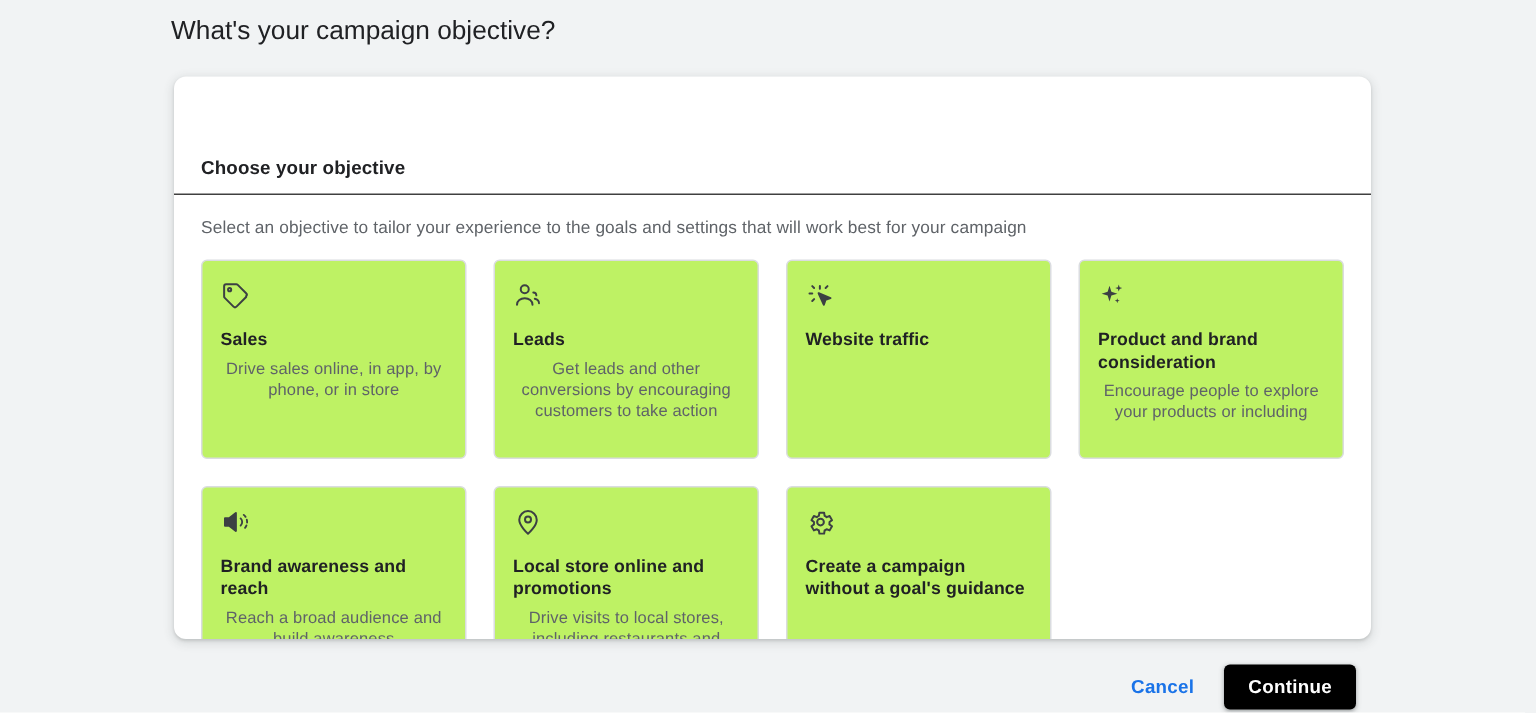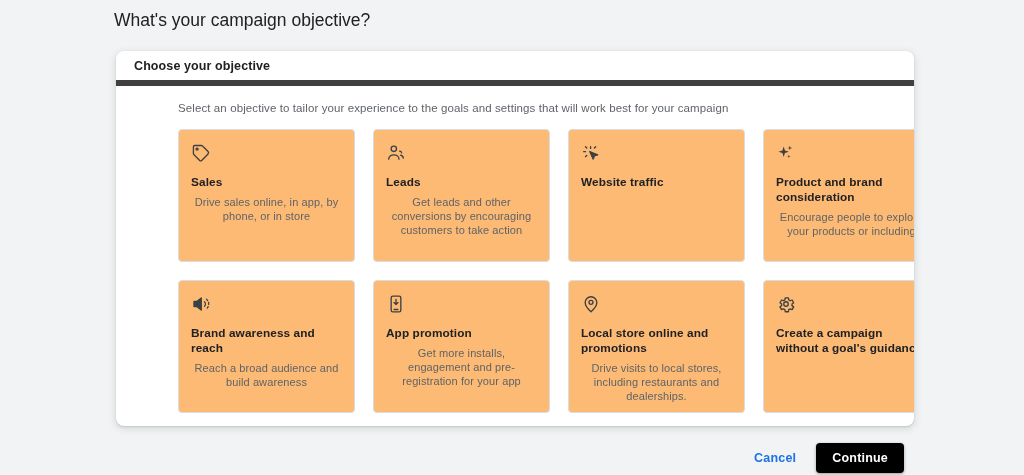--- a/index.html
+++ b/index.html
@@ -46,33 +46,33 @@
     border-radius: 8px;
     box-shadow: 0 1px 2px 0 rgba(60,64,67,.18), 0 2px 6px 2px rgba(60,64,67,.10);
     overflow: hidden;
   }
 
   .panel-header {
     height: 35px;
     display: flex;
     align-items: center;
     padding: 0 0 0 18px;
-    border-bottom: 6px solid #404040;
+    border-bottom: 1px solid #404040;
+    margin-top: 44px;
   }
 
   .panel-header-title {
     font-size: 12.5px;
     font-weight: 700;
     color: #202124;
     letter-spacing: .1px;
   }
 
   .panel-body {
     padding: 16px 18px 0 18px;
-    margin-left: 44px;
   }
 
   .panel-subtitle {
     font-size: 11.5px;
     color: #5f6368;
     margin-bottom: 15px;
     letter-spacing: .1px;
   }
 
   
@@ -82,21 +82,21 @@
     column-gap: 18px;
     row-gap: 18px;
   }
 
   .objective-card {
     width: 177px;
     height: 133px;
     border: 1px solid #dadce0;
     border-radius: 4px;
     padding: 13px 12px 10px 12px;
-    background: #fdba74;
+    background: #bef264;
     cursor: pointer;
     display: flex;
     flex-direction: column;
   }
 
   .card-icon {
     width: 20px;
     height: 20px;
     margin-bottom: 12px;
     color: #3c4043;
@@ -227,31 +227,20 @@
             <svg viewBox="0 0 24 24" fill="none" stroke="currentColor" stroke-width="1.6" stroke-linecap="round" stroke-linejoin="round">
               <path d="M12.3 4.8 6.9 9H3.6v6h3.3l5.4 4.2z" fill="currentColor"></path>
               <path d="M16.1 9.1a4 4 0 0 1 0 5.8" stroke-width="1.5"></path>
               <path d="M18.6 6.3a7.4 7.4 0 0 1 0 11.4" stroke-width="1.5" stroke-dasharray="2.2 2.4"></path>
             </svg>
           </span>
           <div class="card-title">Brand awareness and reach</div>
           <div class="card-desc">Reach a broad audience and build awareness</div>
         </div>
 
-        <div class="objective-card">
-          <span class="card-icon">
-            <svg viewBox="0 0 24 24" fill="none" stroke="currentColor" stroke-width="1.6" stroke-linecap="round" stroke-linejoin="round">
-              <rect x="6.2" y="2.6" width="11.6" height="18.8" rx="2"></rect>
-              <line x1="9.7" y1="18.6" x2="14.3" y2="18.6"></line>
-              <path d="M12 6.4v6.2M9.6 10.3 12 12.7l2.4-2.4"></path>
-            </svg>
-          </span>
-          <div class="card-title">App promotion</div>
-          <div class="card-desc">Get more installs, engagement and pre-registration for your app</div>
-        </div>
 
         <div class="objective-card">
           <span class="card-icon">
             <svg viewBox="0 0 24 24" fill="none" stroke="currentColor" stroke-width="1.6" stroke-linecap="round" stroke-linejoin="round">
               <path d="M12 21.4s7-6.2 7-11.1a7 7 0 0 0-14 0c0 4.9 7 11.1 7 11.1z"></path>
               <circle cx="12" cy="10" r="2.4"></circle>
             </svg>
           </span>
           <div class="card-title">Local store online and promotions</div>
           <div class="card-desc">Drive visits to local stores, including restaurants and dealerships.</div>

